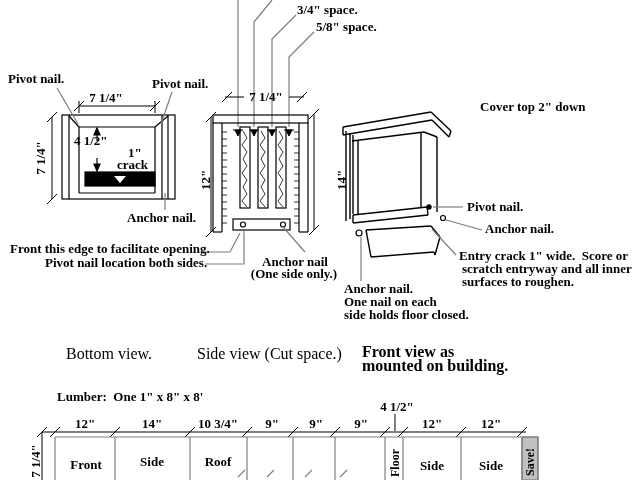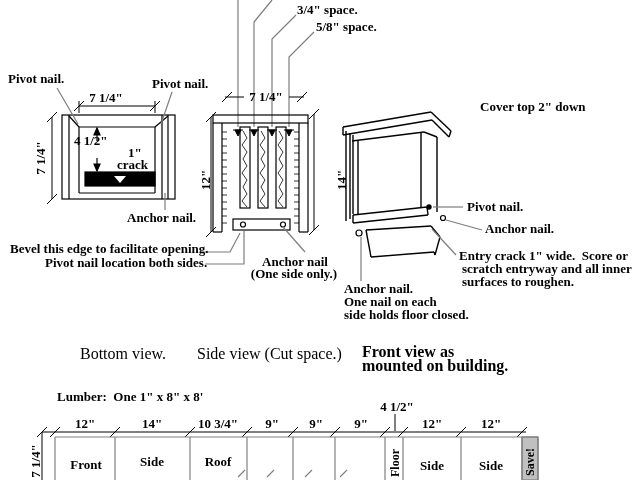--- a/index.html
+++ b/index.html
@@ -186,40 +186,40 @@
   <div class="lbl" style="left:316px;top:20px">5/8" space.</div>
 
   <div class="lbl" style="left:8px;top:72px">Pivot nail.</div>
   <div class="lbl" style="left:152px;top:77px">Pivot nail.</div>
   <div class="lbl ctr" style="left:106px;top:97px">7 1/4"</div>
   <div class="lbl rot" style="left:40px;top:158px">7 1/4"</div>
   <div class="lbl" style="left:74px;top:134px">4 1/2"</div>
   <div class="lbl" style="left:128px;top:146px">1"</div>
   <div class="lbl" style="left:117px;top:158px">crack</div>
   <div class="lbl" style="left:127px;top:211px">Anchor nail.</div>
-  <div class="lbl" style="left:10px;top:242px">Bevel this edge to facilitate opening.</div>
+  <div class="lbl" style="left:10px;top:242px">Front this edge to facilitate opening.</div>
   <div class="lbl" style="left:45px;top:256px">Pivot nail location both sides.</div>
 
   <div class="lbl ctr" style="left:266px;top:96px">7 1/4"</div>
   <div class="lbl rot" style="left:205px;top:180px">12"</div>
   <div class="lbl rot" style="left:341px;top:180px">14"</div>
   <div class="lbl ctr" style="left:295px;top:261px">Anchor nail</div>
   <div class="lbl ctr" style="left:294px;top:273px">(One side only.)</div>
 
   <div class="lbl" style="left:480px;top:100px">Cover top 2" down</div>
   <div class="lbl" style="left:467px;top:200px">Pivot nail.</div>
   <div class="lbl" style="left:485px;top:222px">Anchor nail.</div>
   <div class="lbl" style="left:459px;top:249px">Entry crack 1" wide.  Score or</div>
   <div class="lbl" style="left:462px;top:262px">scratch entryway and all inner</div>
   <div class="lbl" style="left:462px;top:275px">surfaces to roughen.</div>
   <div class="lbl" style="left:344px;top:282px">Anchor nail.</div>
   <div class="lbl" style="left:344px;top:295px">One nail on each</div>
   <div class="lbl" style="left:344px;top:308px">side holds floor closed.</div>
 
-  <div class="lbl cap" style="left:80px;top:346px">Bottom view.</div>
+  <div class="lbl cap" style="left:66px;top:346px">Bottom view.</div>
   <div class="lbl cap" style="left:197px;top:346px">Side view (Cut space.)</div>
   <div class="lbl cap2" style="left:362px;top:344px">Front view as</div>
   <div class="lbl cap2" style="left:362px;top:358px">mounted on building.</div>
 
   <div class="lbl" style="left:57px;top:390px">Lumber:  One 1" x 8" x 8'</div>
   <div class="lbl rot" style="left:35px;top:461px">7 1/4"</div>
   <div class="lbl ctr" style="left:397px;top:406px">4 1/2"</div>
 
   <div class="lbl ctr" style="left:85px;top:423px">12"</div>
   <div class="lbl ctr" style="left:152px;top:423px">14"</div>

